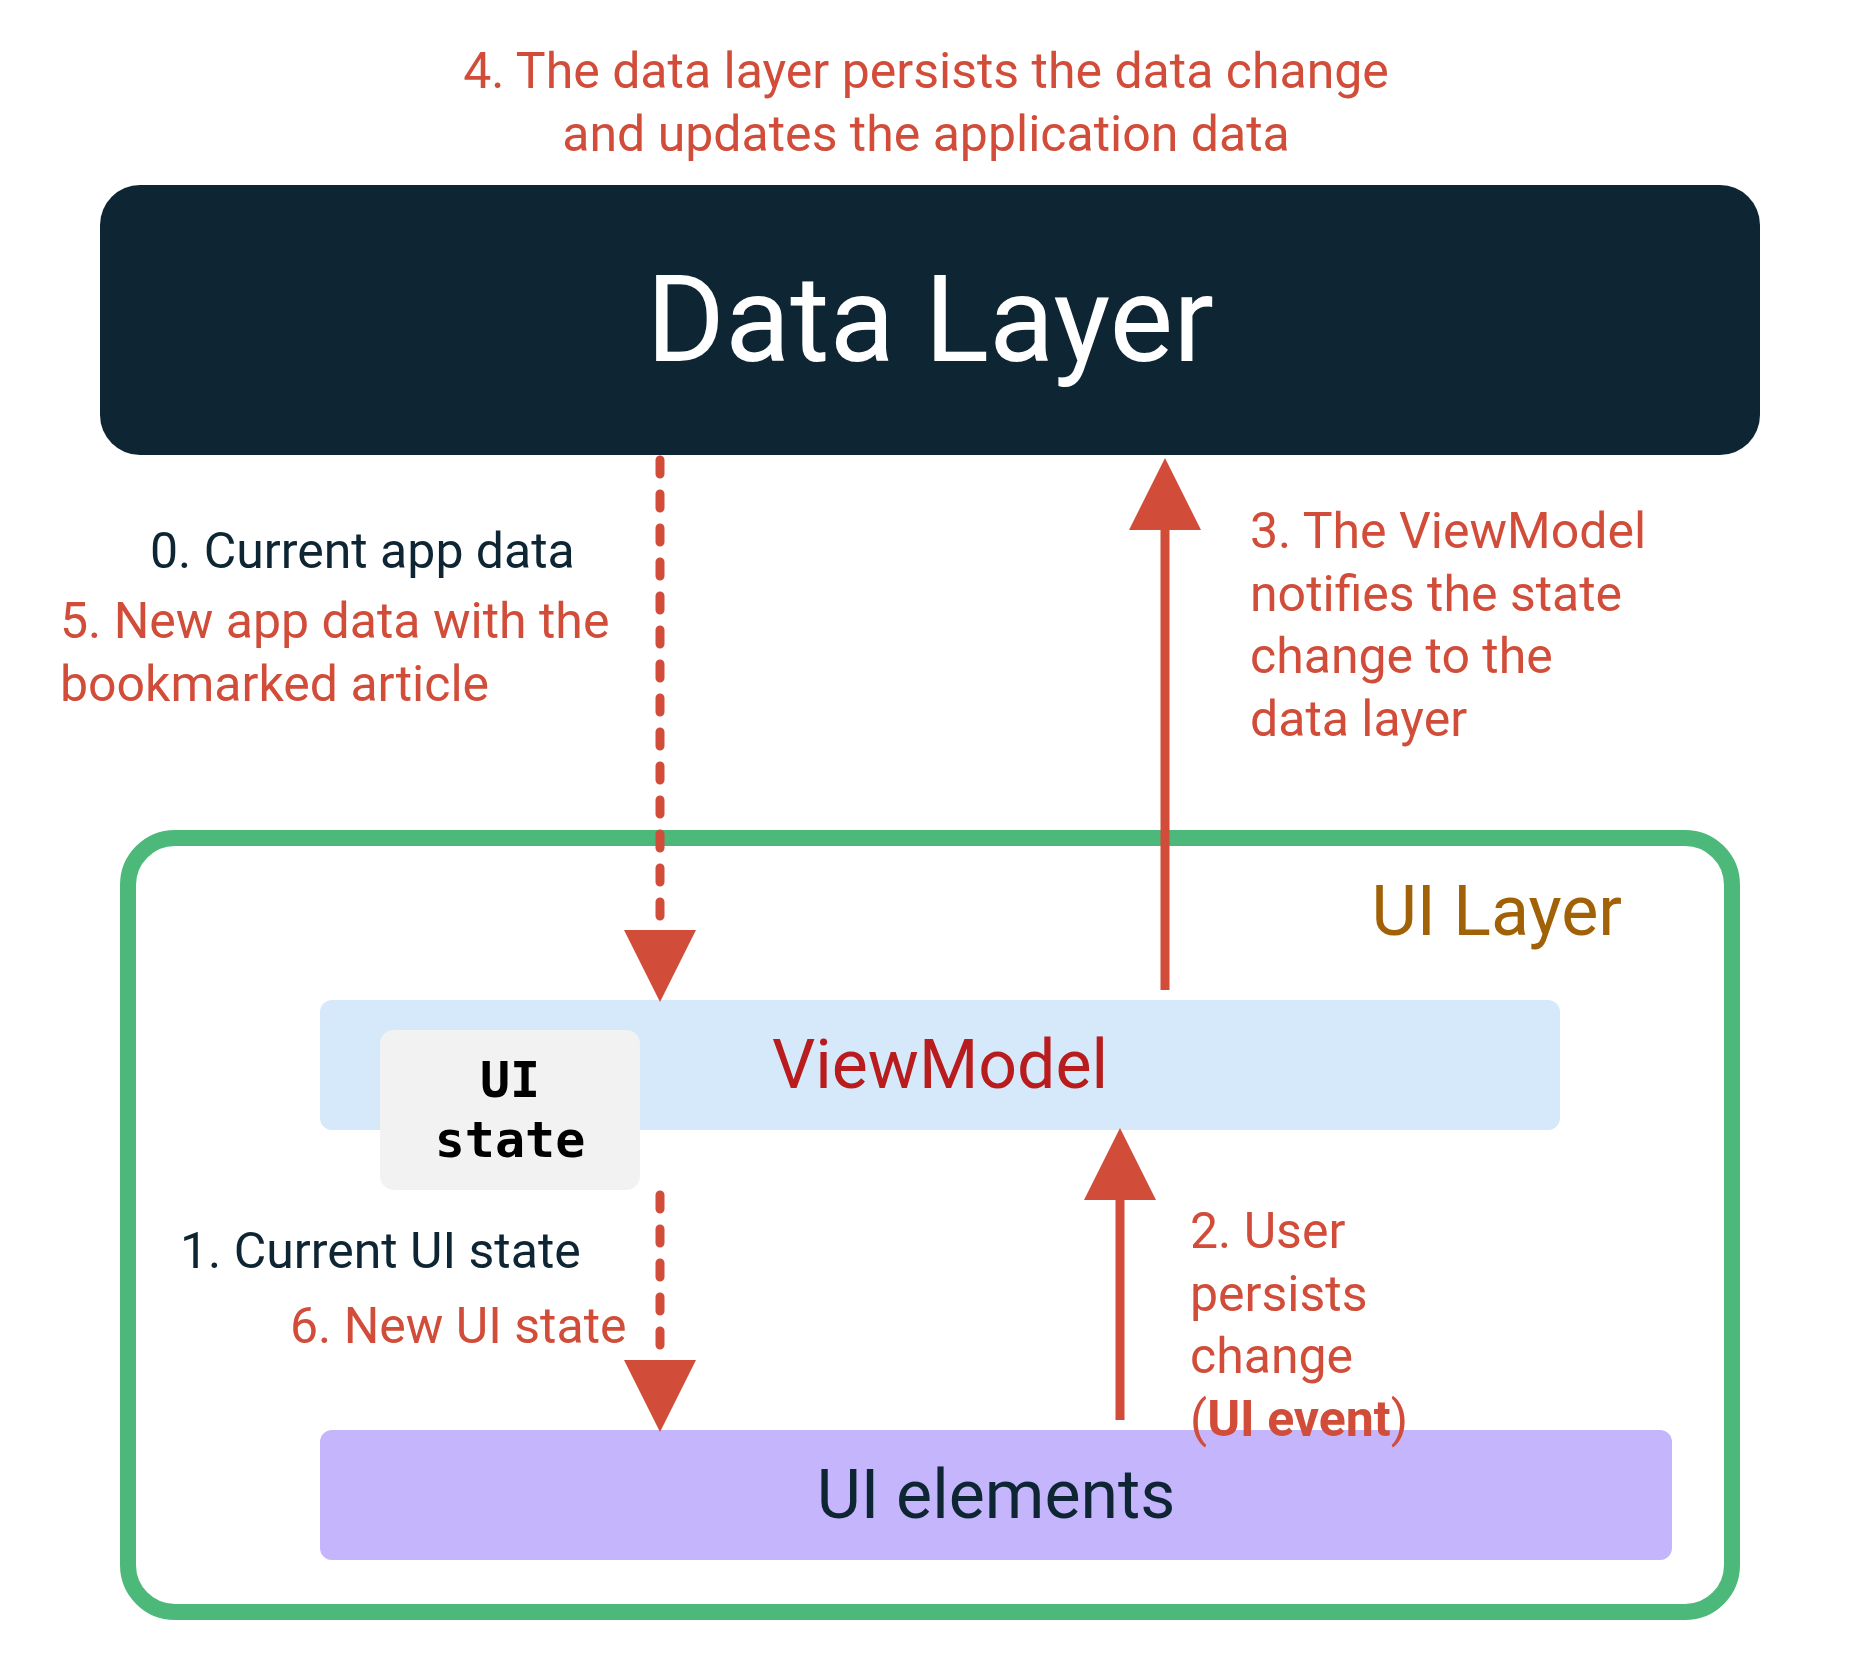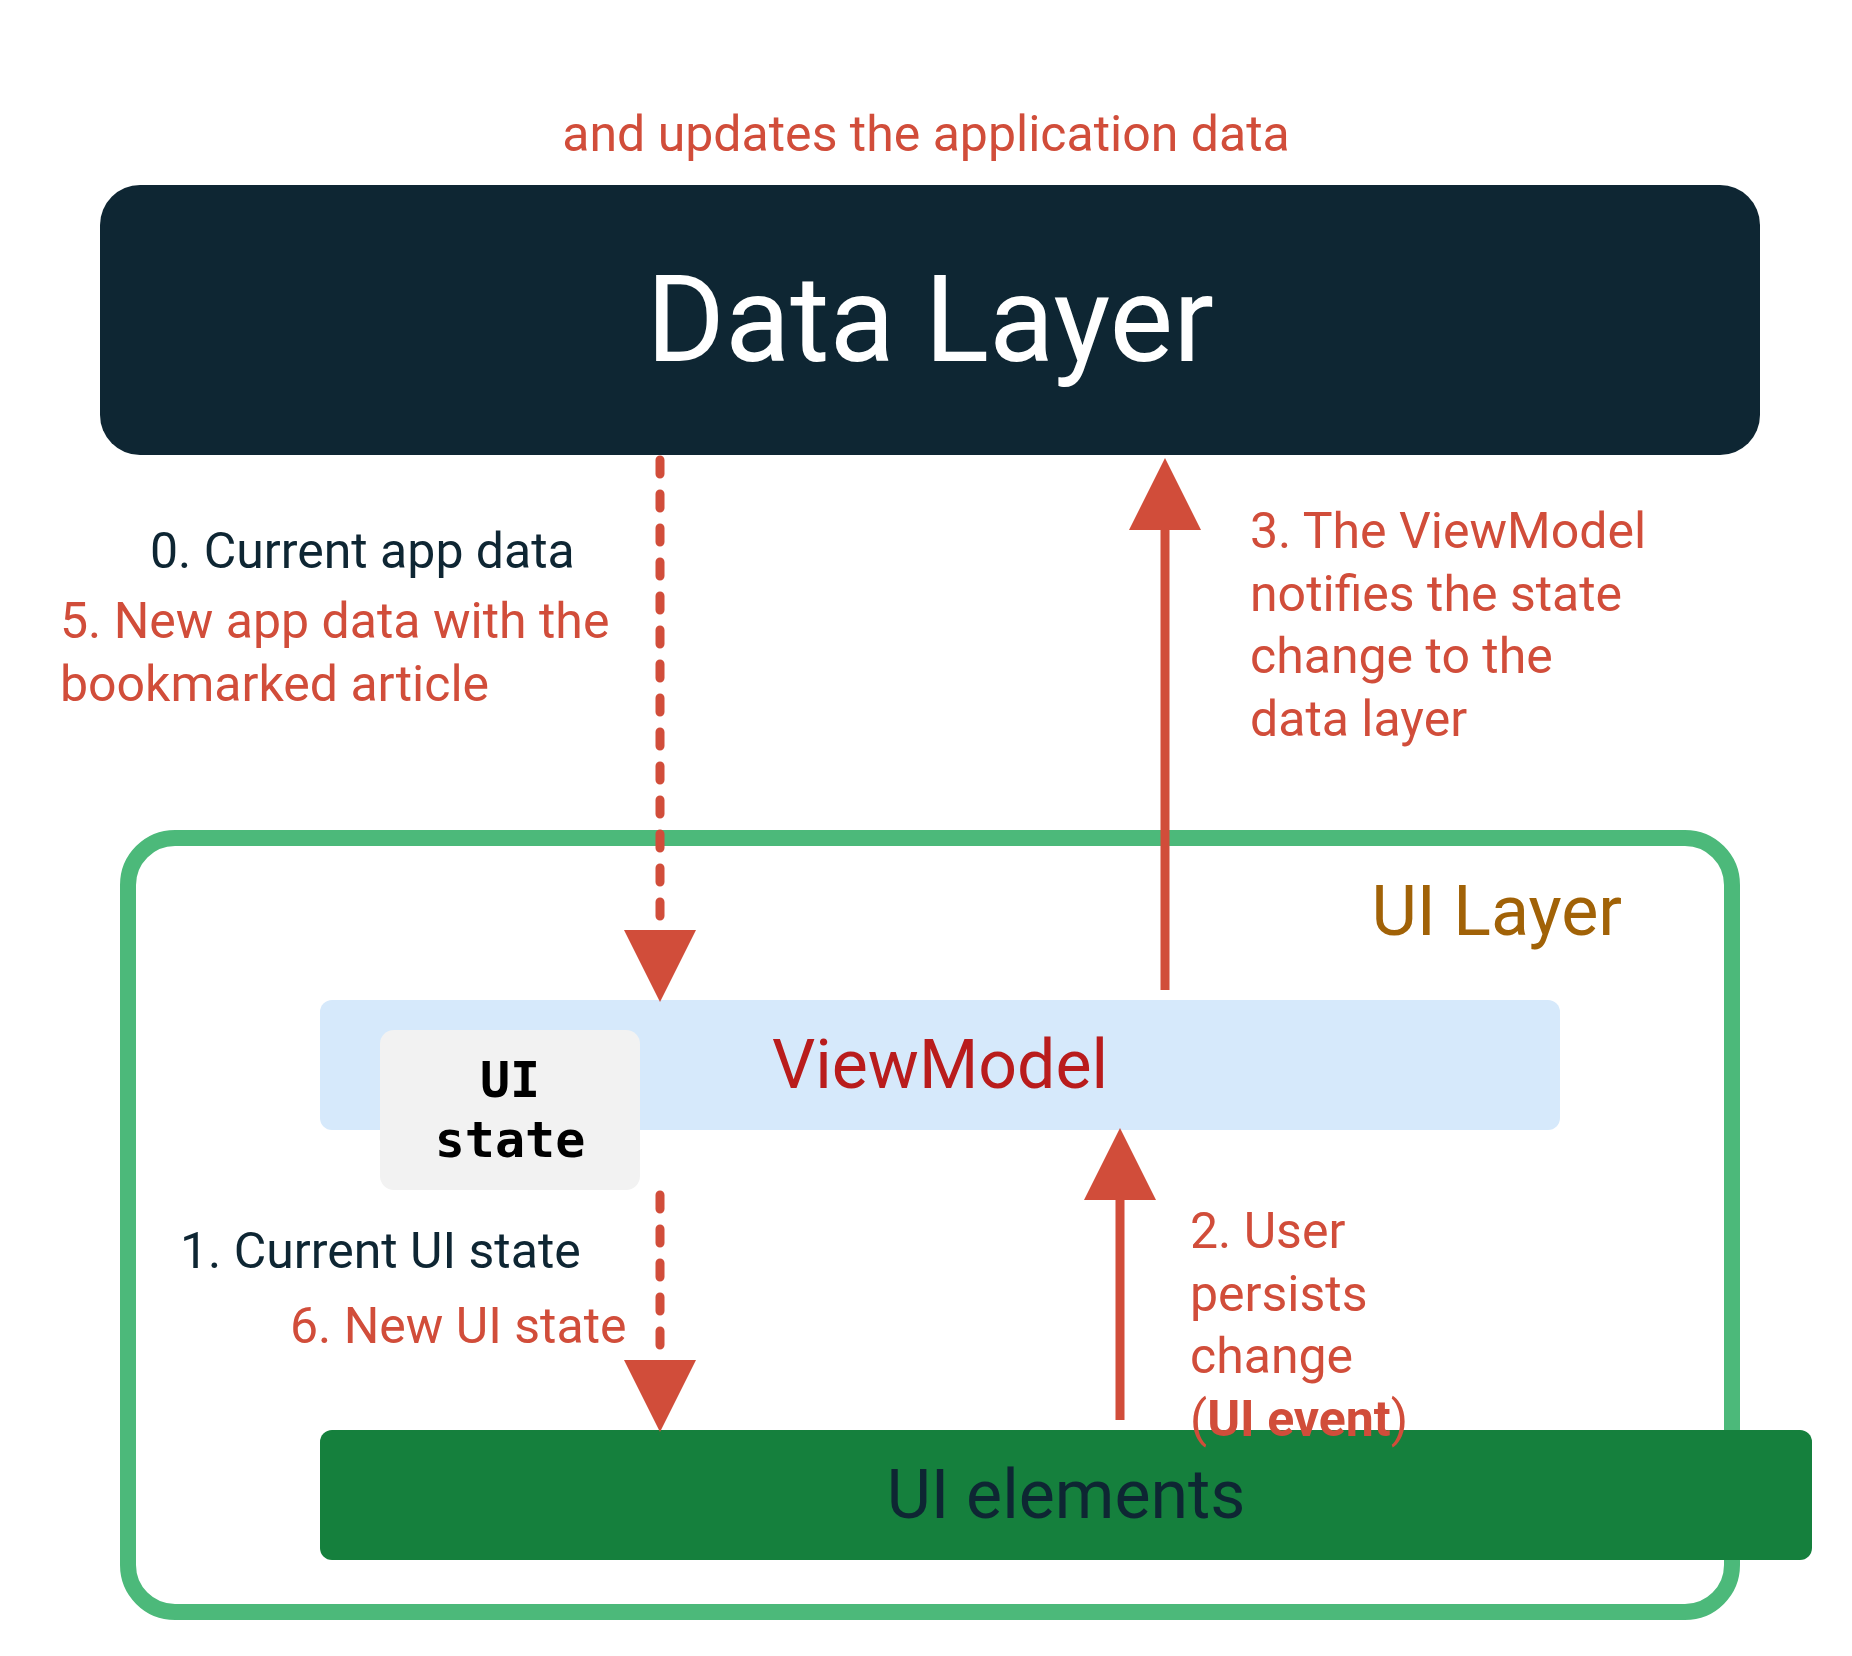--- a/index.html
+++ b/index.html
@@ -92,23 +92,23 @@
     font-family: "Consolas", "Menlo", monospace;
     font-weight: 700;
     font-size: 50px;
     line-height: 1.2;
     text-align: center;
   }
   .ui-elements-box {
     position: absolute;
     top: 1430px;
     left: 320px;
-    width: 1492px;
+    width: 1352px;
     height: 130px;
-    background: #15803d;
+    background: #c4b5fd;
     border-radius: 12px;
     display: flex;
     align-items: center;
     justify-content: center;
   }
   .ui-elements-text {
     color: #0e2633;
     font-size: 68px;
   }
   
@@ -133,21 +133,21 @@
     top: 0; left: 0;
     width: 1852px; height: 1656px;
     pointer-events: none;
   }
 </style>
 </head>
 <body>
 <div class="stage">
 
   <div class="caption-top">
-    <br>
+    <span>4. The data layer persists the data change</span><br>
     <span>and updates the application data</span>
   </div>
 
   <div class="data-layer-box">
     <span class="data-layer-text">Data Layer</span>
   </div>
 
   <div class="ui-layer-container"></div>
   <div class="ui-layer-title">UI Layer</div>
 

